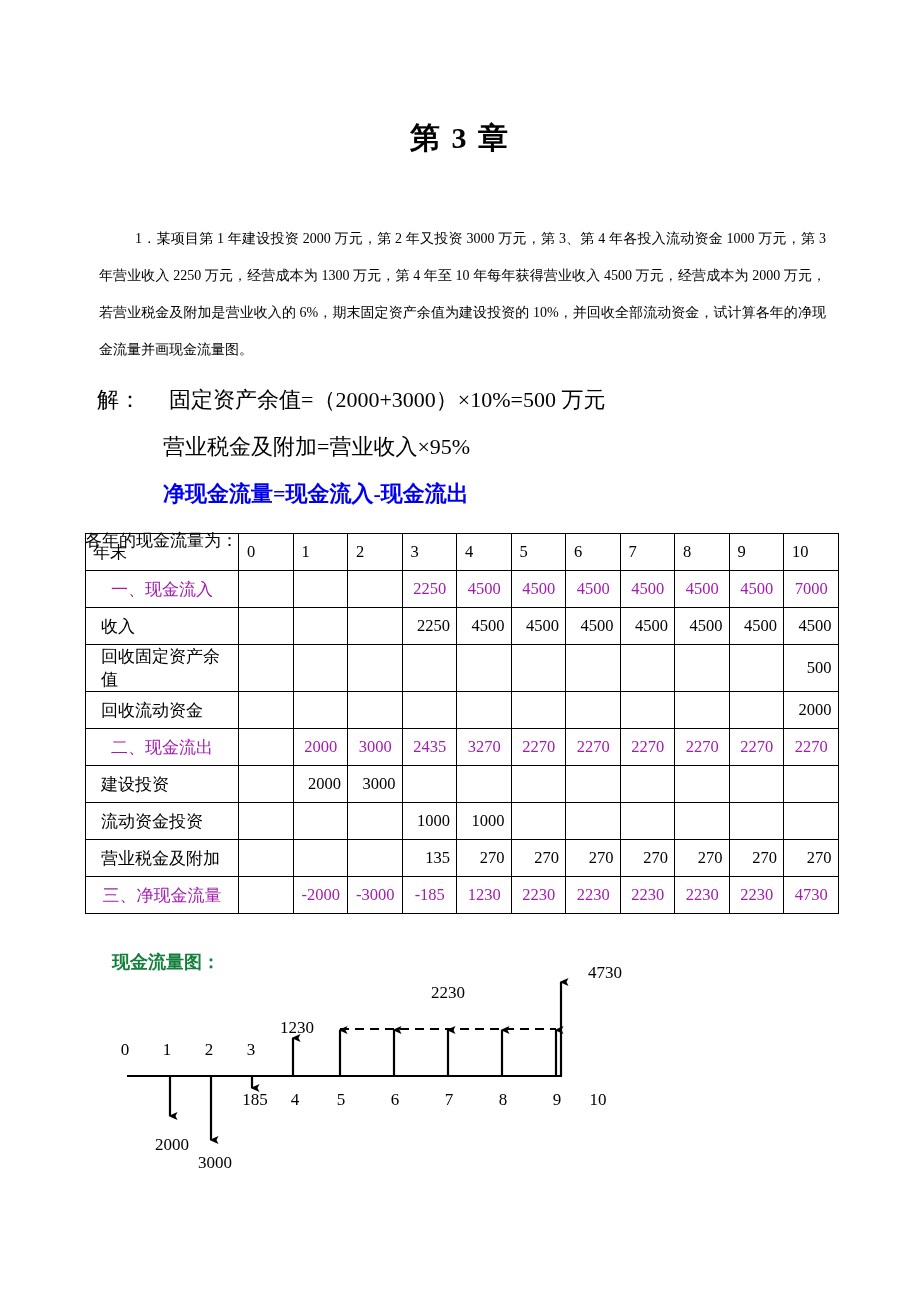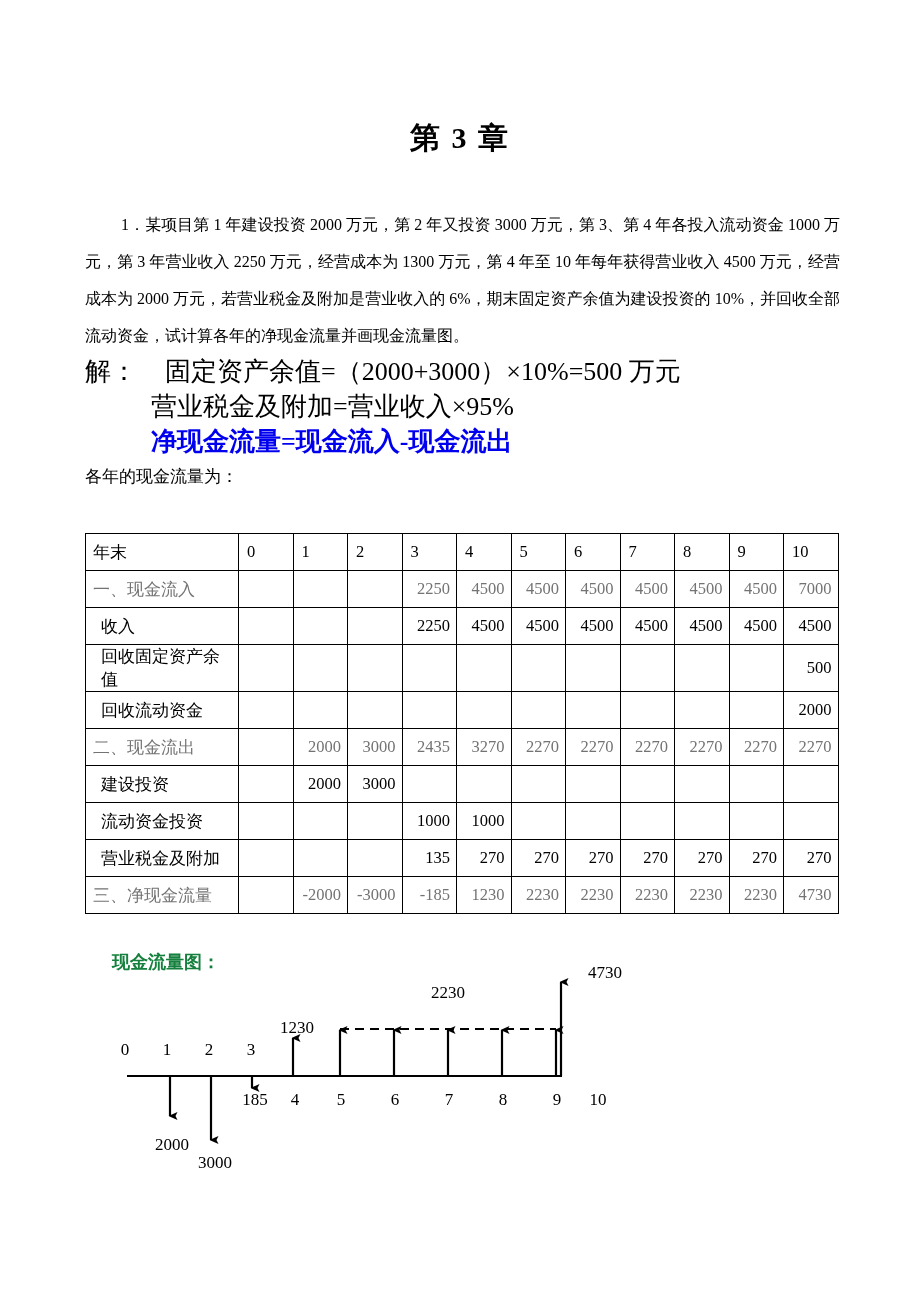--- a/index.html
+++ b/index.html
@@ -36,33 +36,33 @@
   }
 
   
   .body-block {
     position: absolute;
     left: 85px;
     top: 206px;
     width: 755px;
   }
   .para {
-    font-size: 16px;
+    font-size: 14px;
     line-height: 37px;
     text-align: justify;
     text-justify: inter-ideograph;
-    margin: 0;
+    margin: 14px;
   }
   .para.indent {
     text-indent: 36px;
   }
   .solution-line {
-    font-size: 26px;
+    font-size: 22px;
     line-height: 35px;
-    margin: 0;
+    margin: 12px;
     white-space: pre;
   }
   .solution-line.sub {
     padding-left: 66px;
   }
   .emph-blue {
     color: #0000ee;
     font-weight: bold;
   }
   .lead-line {
@@ -96,21 +96,21 @@
   }
   .cf-table td.label.sub { padding-left: 15px; }
   .cf-table td.num {
     text-align: right;
     padding-right: 6px;
   }
   .cf-table td.hdr {
     text-align: left;
     padding-left: 8px;
   }
-  .cf-table tr.blue td { color: #737373; }
+  .cf-table tr.blue td { color: #a21caf; text-align: center; }
 
   
   .cf-diagram {
     position: absolute;
     left: 85px;
     top: 950px;
     width: 760px;
     height: 230px;
   }
   .diagram-caption {

